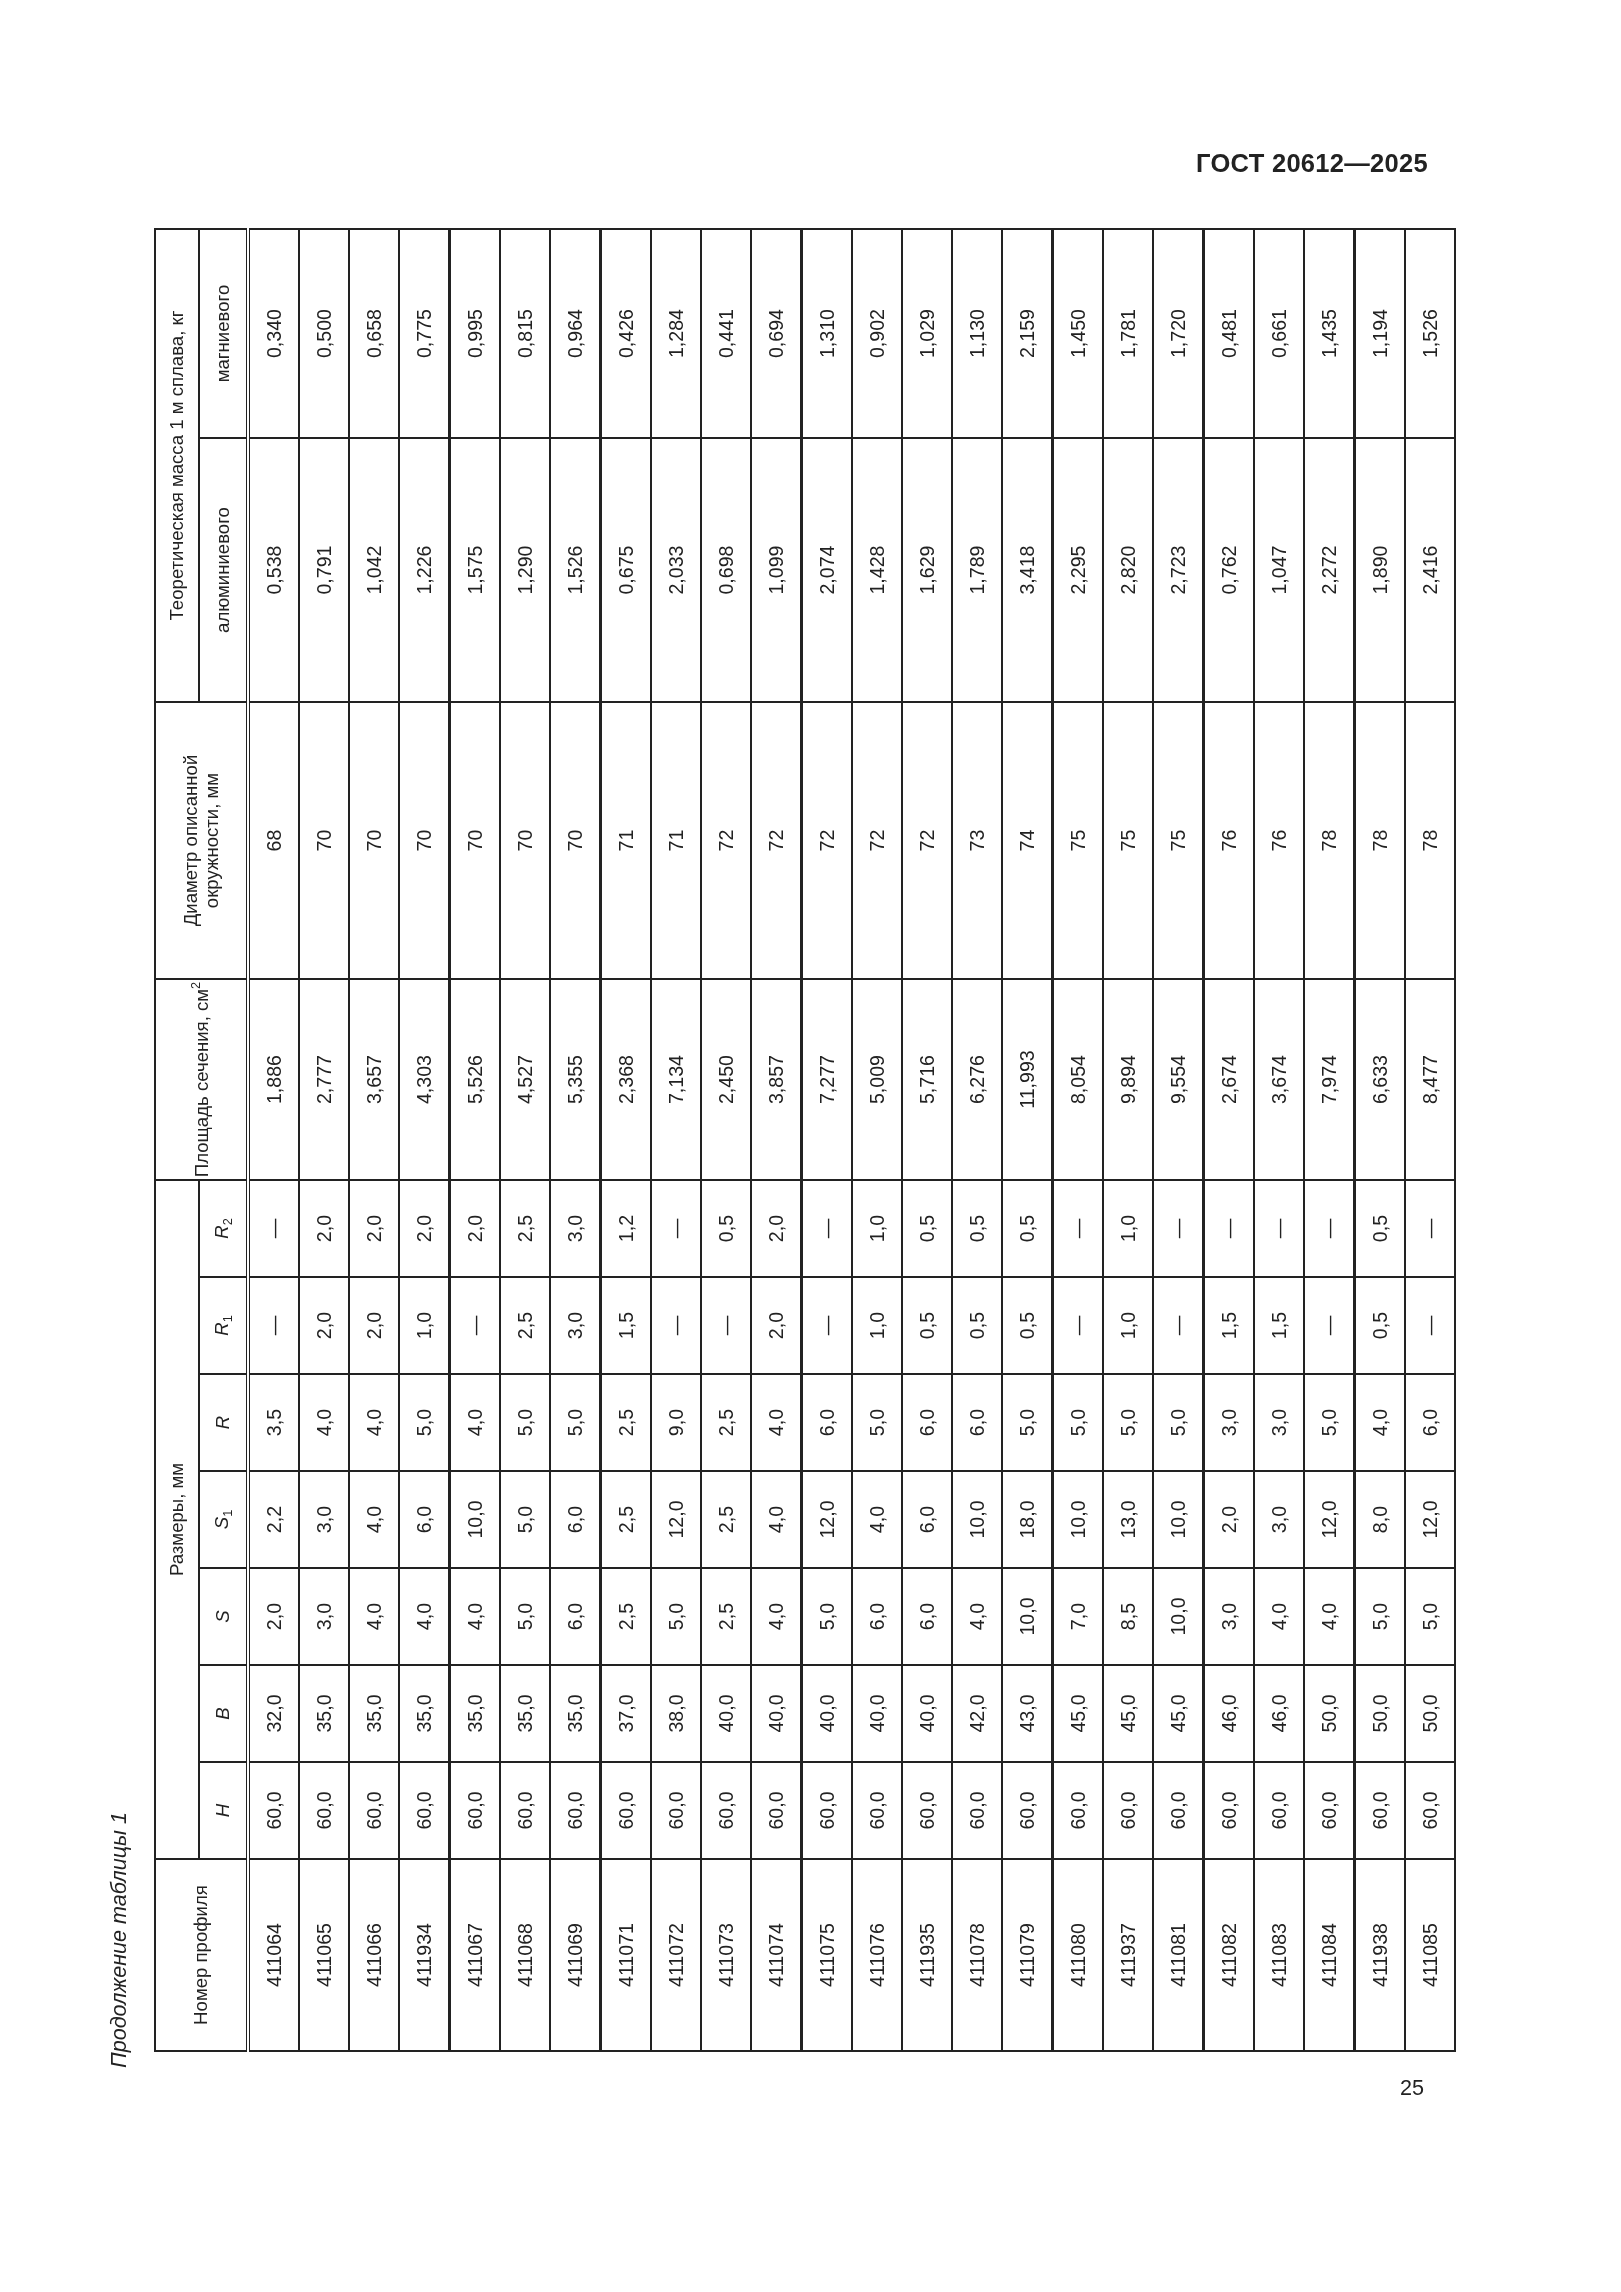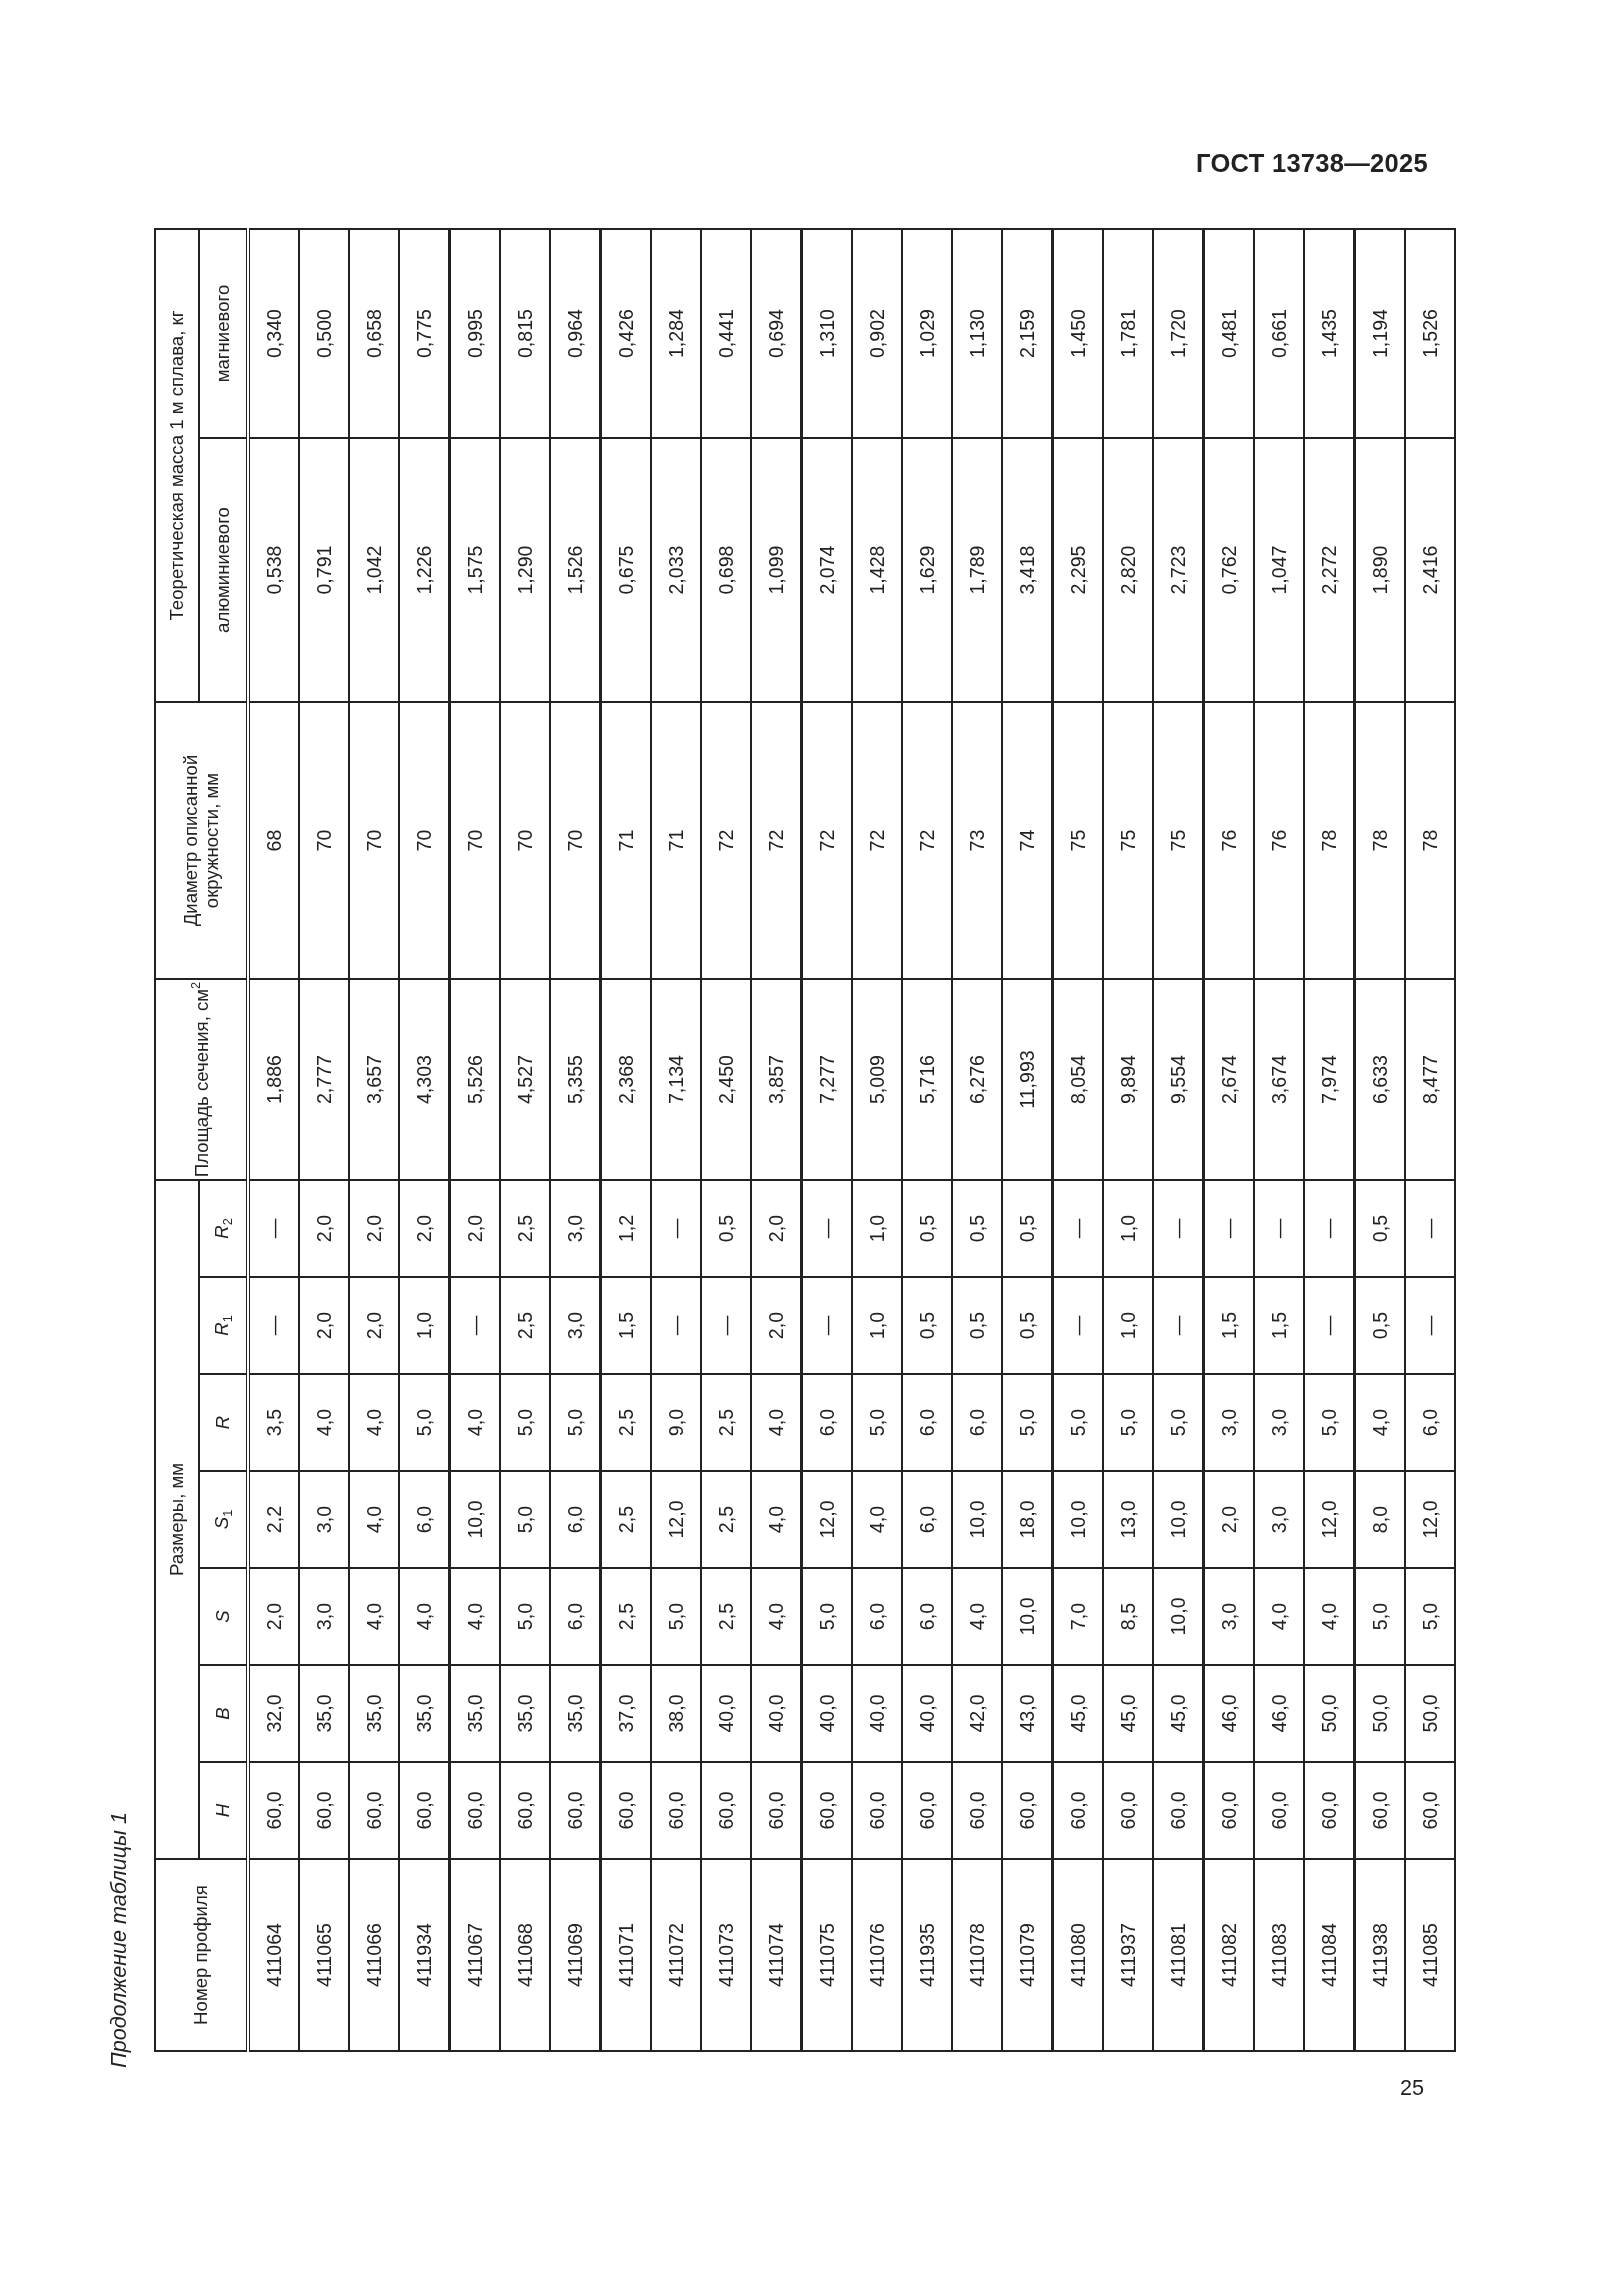--- a/index.html
+++ b/index.html
@@ -18,21 +18,21 @@
   td { font-size:19.6px; height:48px; }
   thead tr.h2 th { border-bottom:4.9px double #222222; }
   .it { font-style:italic; }
   .sub { font-size:12.7px; vertical-align:-3.9px; font-style:normal; }
   .sup { font-size:12.7px; vertical-align:7.8px; }
   tbody tr.group-end td { border-bottom-width:3.9px; }
 </style>
 </head>
 <body>
 
-<div class="doc-code">ГОСТ 13738—2025</div>
+<div class="doc-code">ГОСТ 20612—2025</div>
 
 <div class="caption">Продолжение таблицы 1</div>
 
 <div class="table-wrap">
   <table>
     <colgroup>
       <col style="width:192px">
         <col style="width:97px">
         <col style="width:97px">
         <col style="width:97px">

